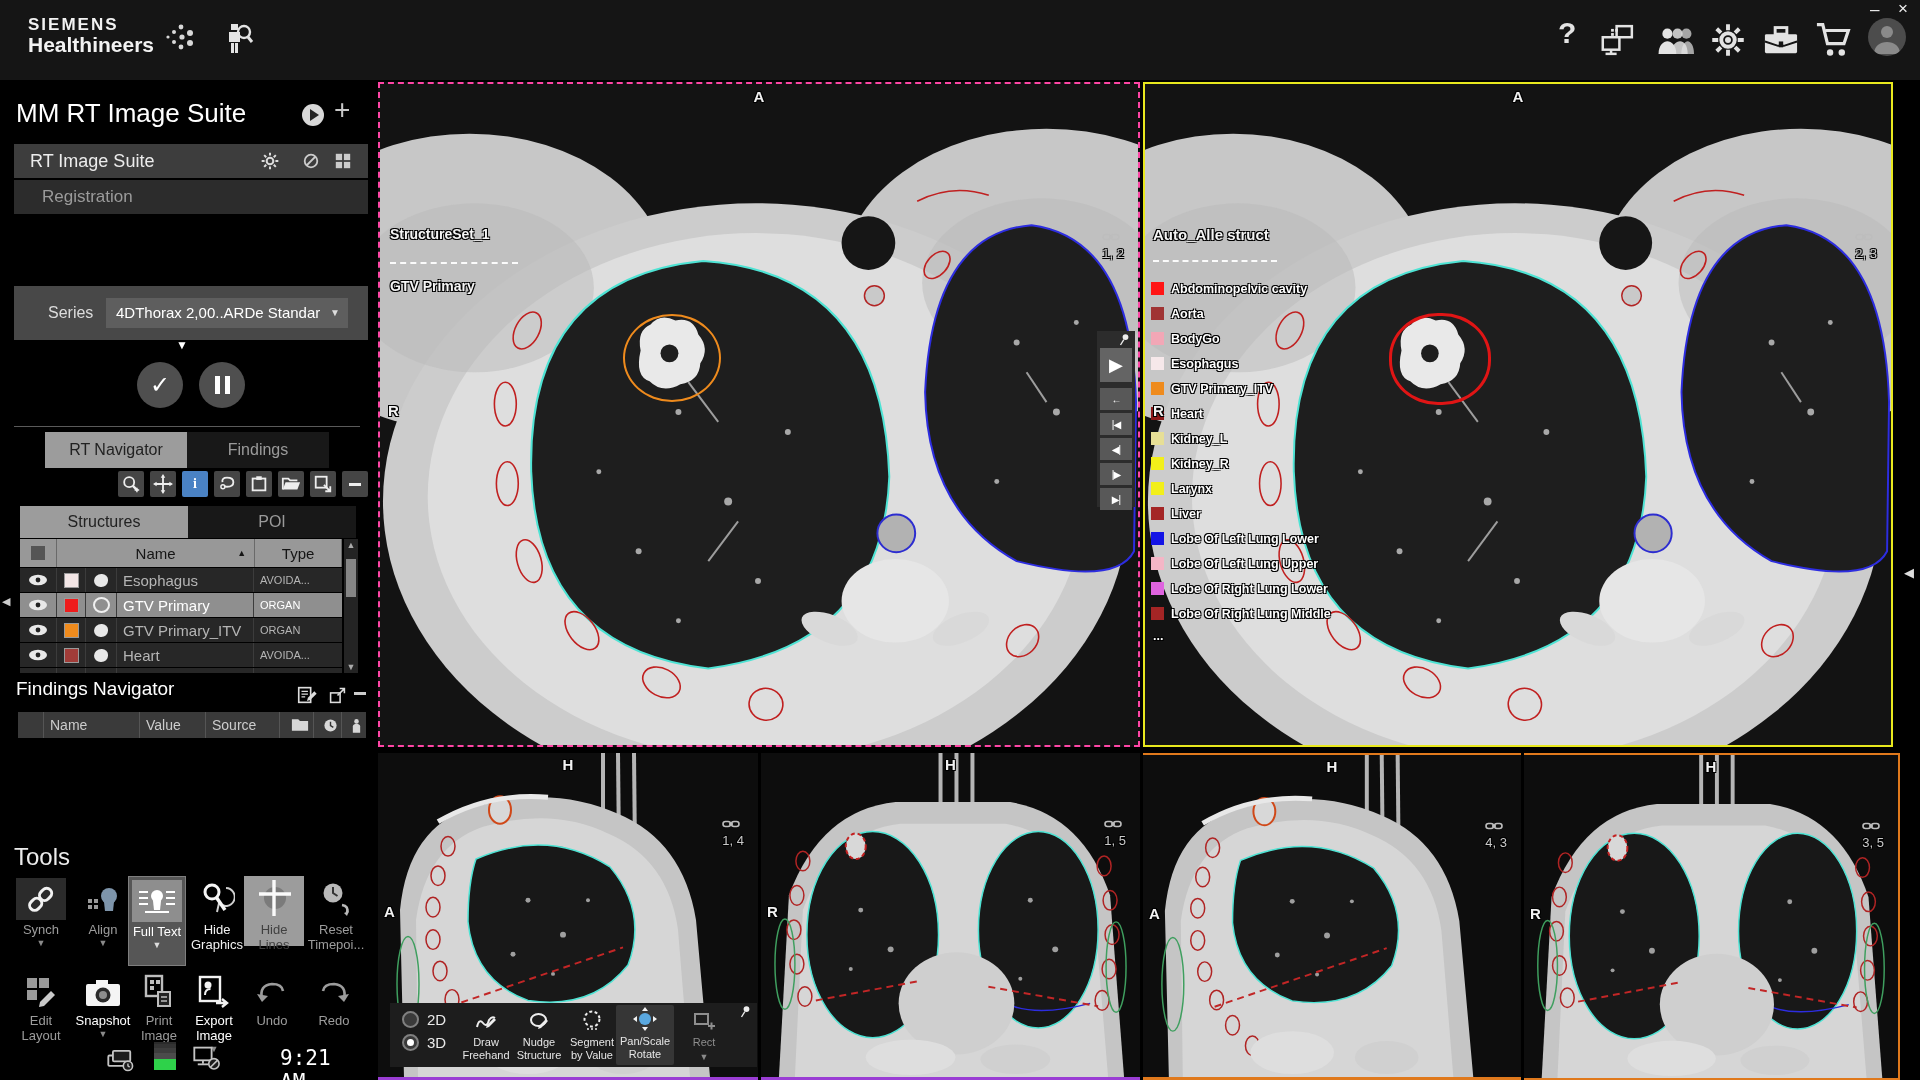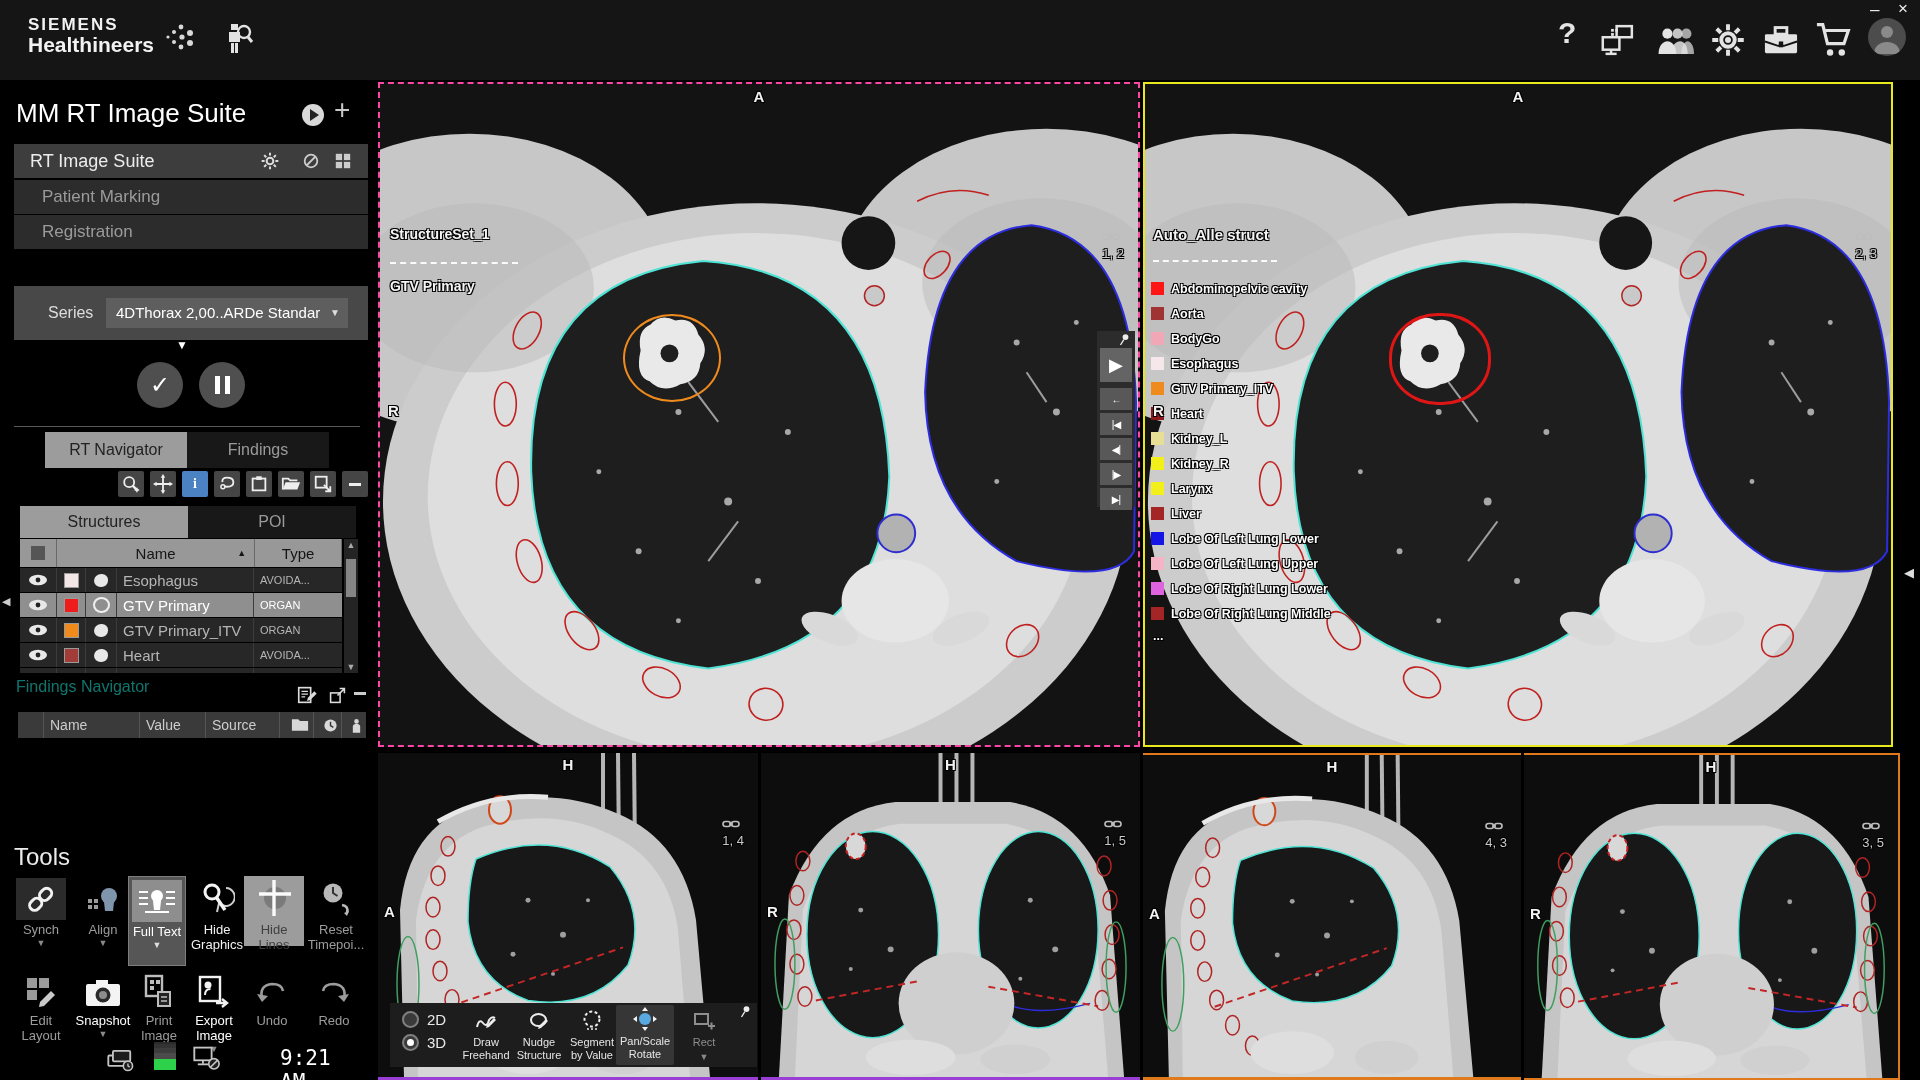--- a/index.html
+++ b/index.html
@@ -322,23 +322,20 @@
             <rect x="2" y="2" width="7" height="7"></rect>
             <rect x="11" y="2" width="7" height="7"></rect>
             <rect x="2" y="11" width="7" height="7"></rect>
             <rect x="11" y="11" width="7" height="7"></rect>
           </g>
       </svg>
     </div>
 
     <div class="a" style="left:14px;top:100px;width:354px">
 
-        <div class="step">
-          <span>Patient Marking</span>
-        </div>
 
         <div class="step">
           <span>Registration</span>
         </div>
 
       </div>
 
     <div class="a series" style="left:14px;top:206px;width:354px;height:54px">
       <div class="a" style="left:34px;top:18px;font-size:16px;color:#ddd">Series</div>
       <div class="a dropdown" style="left:92px;top:12px;width:232px">
@@ -523,21 +520,21 @@
           <div class="c tp" style="border-right:none">AVOIDA</div>
         </div>
       </div>
     <div class="a scroll" style="left:344px;top:459px;width:14px;height:134px">
       <span style="font-size:9px;color:#aaa;line-height:12px">▲</span>
       <span style="width:10px;height:38px;background:#858585;margin-top:8px"></span>
       <span style="font-size:9px;color:#aaa;margin-top:auto;line-height:12px">▼</span>
     </div>
     <div class="a" style="left:2px;top:515px;font-size:11px;color:#ccc">◀</div>
 
-    <div class="a" style="left:16px;top:598px;font-size:16px;color:#0f766e">Findings Navigator</div>
+    <div class="a" style="left:16px;top:598px;font-size:19px;color:#ffffff">Findings Navigator</div>
     <svg class="a" style="left:296px;top:604px" width="22" height="22" viewBox="0 0 24 24">
       <rect x="3" y="4" width="13" height="16" fill="none" stroke="#ddd" stroke-width="1.8"></rect>
       <path d="M6 8h7M6 11h7M6 14h4" stroke="#ddd" stroke-width="1.4"></path>
       <path d="M13 15l7-7 2.5 2.5-7 7-3.5 1z" fill="#ddd"></path>
     </svg>
     <svg class="a" style="left:328px;top:606px" width="19" height="19" viewBox="0 0 22 22">
       <rect x="3" y="8" width="11" height="11" fill="none" stroke="#ddd" stroke-width="1.8"></rect>
       <path d="M11 11l8-8M13.5 3H19v5.5" fill="none" stroke="#ddd" stroke-width="1.8"></path>
     </svg>
     <div class="a" style="left:354px;top:612px;width:12px;height:3px;background:#ccc"></div>

